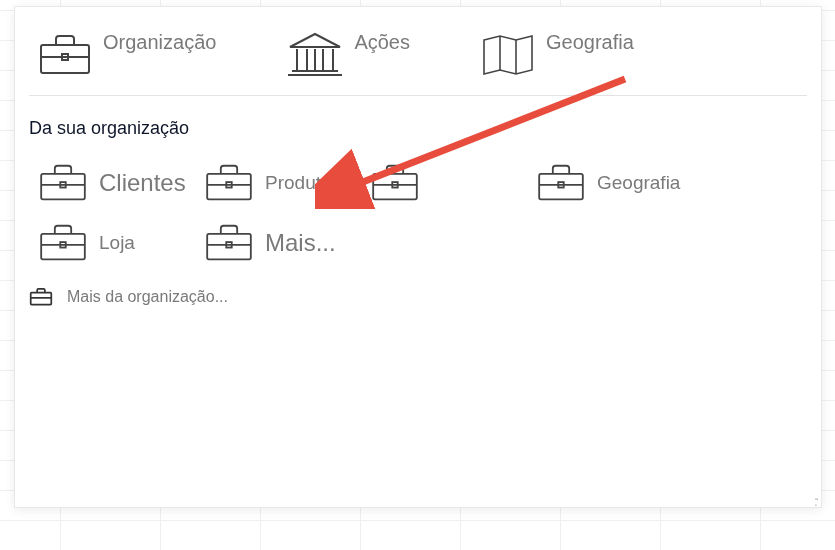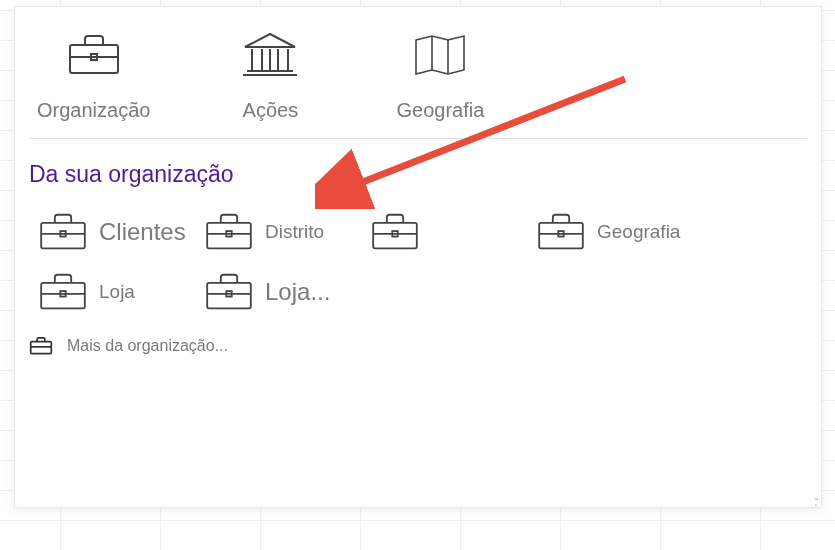--- a/index.html
+++ b/index.html
@@ -39,44 +39,44 @@
       border: 1px solid #e8e8e8;
       box-shadow: 0 2px 10px rgba(0,0,0,0.08);
     }
     .top-row {
       display: flex;
       gap: 70px;
       padding: 24px 22px 12px 22px;
     }
     .category {
       display: flex;
-      flex-direction: column;
-      align-items: center;
-      gap: 20px;
+      flex-direction: row;
+      align-items: flex-start;
+      gap: 10px;
       cursor: pointer;
       min-width: 100px;
     }
     .category .icon-wrap {
       height: 48px;
       display: flex;
       align-items: center;
     }
     .category-label, .item-label {
       font-size: 20px;
       color: #7a7a7a;
       white-space: nowrap;
     }
     .divider {
       height: 1px;
       background: #e3e3e3;
       margin: 4px 14px 0 14px;
     }
     .section-title {
-      font-size: 23px;
-      color: #4c1d95;
+      font-size: 18px;
+      color: #0f172a;
       padding: 22px 0 6px 14px;
       font-weight: 400;
     }
     .items-row {
       display: flex;
       flex-wrap: wrap;
       padding-left: 14px;
     }
     .item {
       width: 150px;
@@ -201,21 +201,21 @@
 
     <div class="item">
       <span class="icon-wrap">
         <svg width="52" height="40" viewBox="0 0 56 44">
           <rect x="4" y="12" width="48" height="28" rx="2" class="stroke-dark"></rect>
           <path d="M19 12 V6 a3 3 0 0 1 3 -3 h12 a3 3 0 0 1 3 3 V12" class="stroke-dark"></path>
           <line x1="4" y1="24" x2="52" y2="24" class="stroke-dark"></line>
           <rect x="25" y="21" width="6" height="6" class="stroke-dark"></rect>
         </svg>
       </span>
-      <span class="item-label">Distrito</span>
+      <span class="item-label">Produtos</span>
     </div>
 
     <div class="item">
       <span class="icon-wrap">
         <svg width="52" height="40" viewBox="0 0 56 44">
           <rect x="4" y="12" width="48" height="28" rx="2" class="stroke-dark"></rect>
           <path d="M19 12 V6 a3 3 0 0 1 3 -3 h12 a3 3 0 0 1 3 3 V12" class="stroke-dark"></path>
           <line x1="4" y1="24" x2="52" y2="24" class="stroke-dark"></line>
           <rect x="25" y="21" width="6" height="6" class="stroke-dark"></rect>
         </svg>
@@ -248,21 +248,21 @@
 
     <div class="item">
       <span class="icon-wrap">
         <svg width="52" height="40" viewBox="0 0 56 44">
           <rect x="4" y="12" width="48" height="28" rx="2" class="stroke-dark"></rect>
           <path d="M19 12 V6 a3 3 0 0 1 3 -3 h12 a3 3 0 0 1 3 3 V12" class="stroke-dark"></path>
           <line x1="4" y1="24" x2="52" y2="24" class="stroke-dark"></line>
           <rect x="25" y="21" width="6" height="6" class="stroke-dark"></rect>
         </svg>
       </span>
-      <span class="item-label big">Loja...</span>
+      <span class="item-label big">Mais...</span>
     </div>
 
   </div>
 
   <div class="more-row">
     <span>
       <svg width="24" height="20" viewBox="0 0 56 44">
         <rect x="4" y="12" width="48" height="28" rx="2" stroke="#333" fill="none" stroke-width="4"></rect>
         <path d="M19 12 V6 a3 3 0 0 1 3 -3 h12 a3 3 0 0 1 3 3 V12" stroke="#333" fill="none" stroke-width="4"></path>
         <line x1="4" y1="24" x2="52" y2="24" stroke="#333" stroke-width="4"></line>

